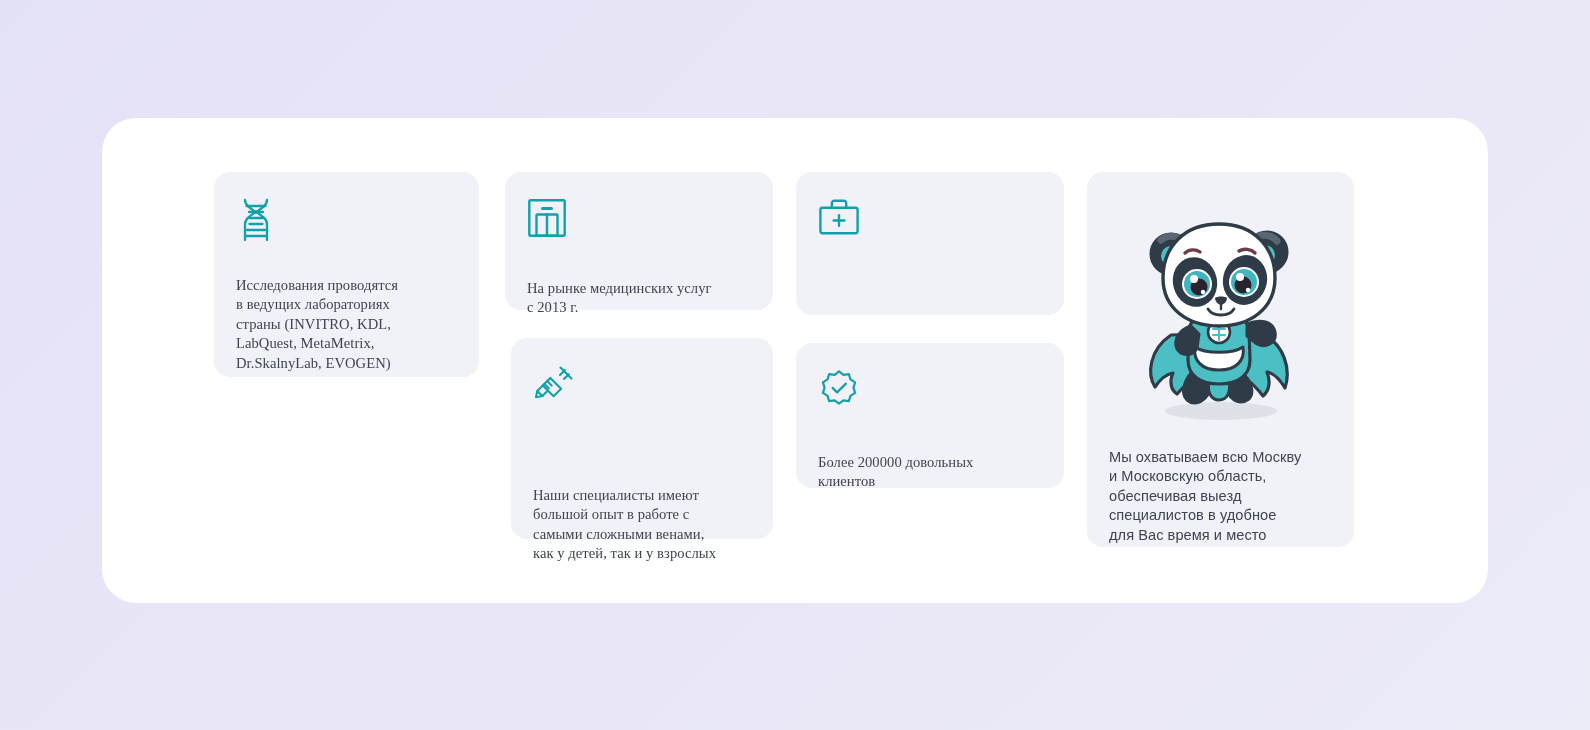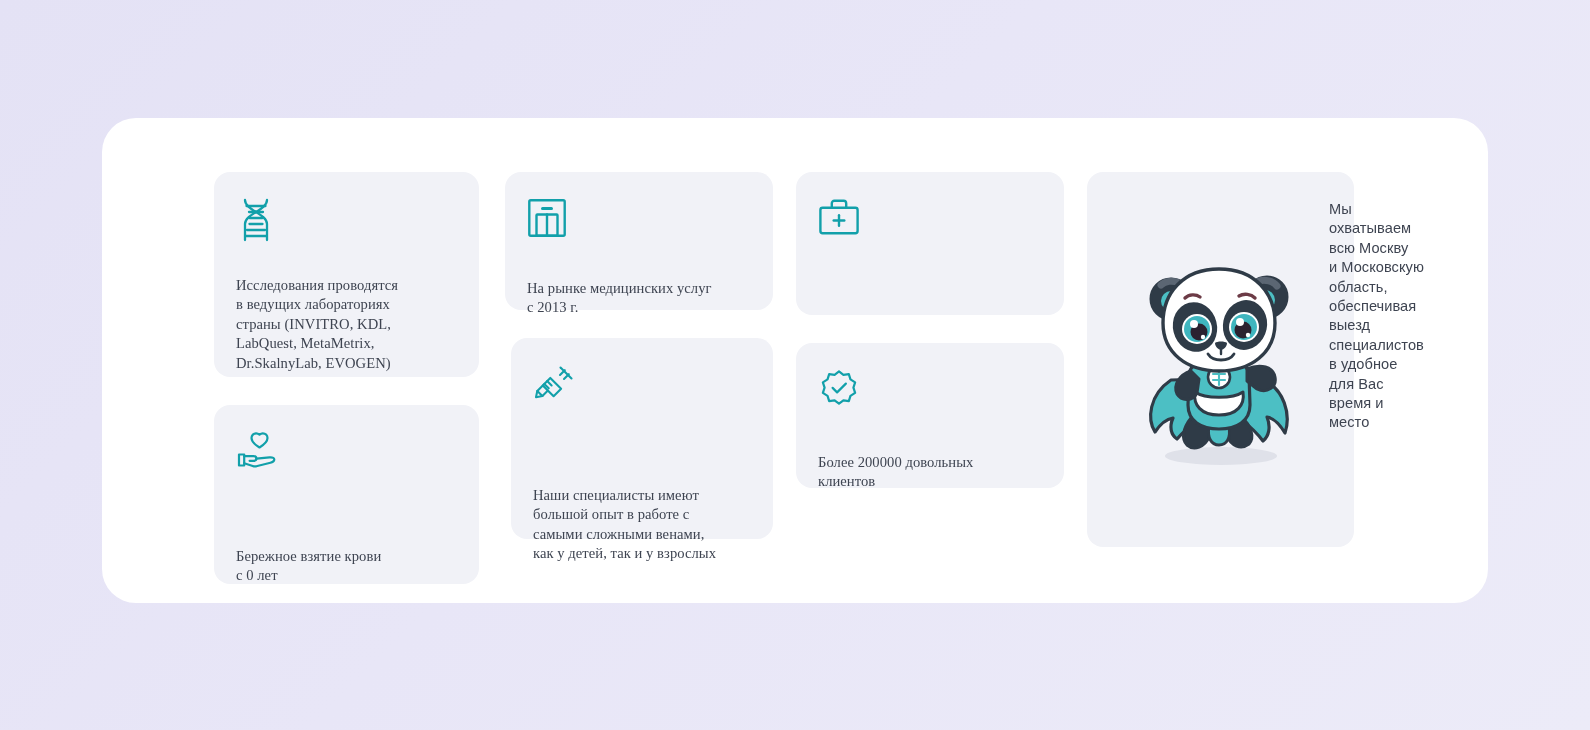--- a/index.html
+++ b/index.html
@@ -85,21 +85,21 @@
   #c6 .card-text { margin-top: 30px; }
 
   
   #mascot-card {
     background: #f1f2f7;
     border-radius: 16px;
     height: 375px;
     box-sizing: border-box;
     padding: 12px 22px 26px 22px;
     display: flex;
-    align-items: center;
+    flex-direction: column;
   }
   #mascot-art {
     width: 220px;
     height: 230px;
     margin-top: 18px;
     flex: none;
   }
   #mascot-card .card-text {
     margin-top: 16px;
     align-self: flex-start;
@@ -127,32 +127,20 @@
             <path d="M9.6 38 H30.4"></path>
           </svg>
         </span>
         <div class="card-text">Исследования проводятся
 в ведущих лабораториях
 страны (INVITRO, KDL,
 LabQuest, MetaMetrix,
 Dr.SkalnyLab, EVOGEN)</div>
       </div>
 
-      <div class="card" id="c4">
-        <span class="card-icon">
-          <svg width="44" height="38" viewBox="0 0 44 38" fill="none" stroke="#12a0aa" stroke-width="2.2" stroke-linecap="round" stroke-linejoin="round">
-            <path d="M23.5 16.5 C23.5 16.5 15.5 11.7 15.5 7.1 C15.5 4.3 17.6 2.3 20.2 2.3 C21.9 2.3 23.5 3.6 23.5 3.6 C23.5 3.6 25.1 2.3 26.8 2.3 C29.4 2.3 31.5 4.3 31.5 7.1 C31.5 11.7 23.5 16.5 23.5 16.5 Z"></path>
-            <path d="M3 23.5 H8.2 V34.5 H3 Z"></path>
-            <path d="M8.2 25.2 H17.5 C19.2 25.2 20.4 26.1 20.4 27.5 C20.4 28.9 19.2 29.8 17.5 29.8 H13.6"></path>
-            <path d="M20.4 27.7 L33.5 26.4 C36.8 26.1 38.6 27.2 38.2 29 C37.9 30.4 36.3 31.3 34.4 31.8 L20.3 35.3 C18.9 35.6 17.9 35.5 16.7 35 L8.2 32.2"></path>
-          </svg>
-        </span>
-        <div class="card-text">Бережное взятие крови
-с 0 лет</div>
-      </div>
 
     </div>
 
     <div class="col" id="col2">
 
       <div class="card" id="c2">
         <span class="card-icon">
           <svg width="40" height="40" viewBox="0 0 40 40" fill="none" stroke="#12a0aa" stroke-width="2.4" stroke-linecap="round" stroke-linejoin="round">
             <rect x="2.3" y="2.3" width="35.4" height="35.4" rx="1.4"></rect>
             <path d="M15.5 10.6 H24.5" stroke-width="3"></path>

